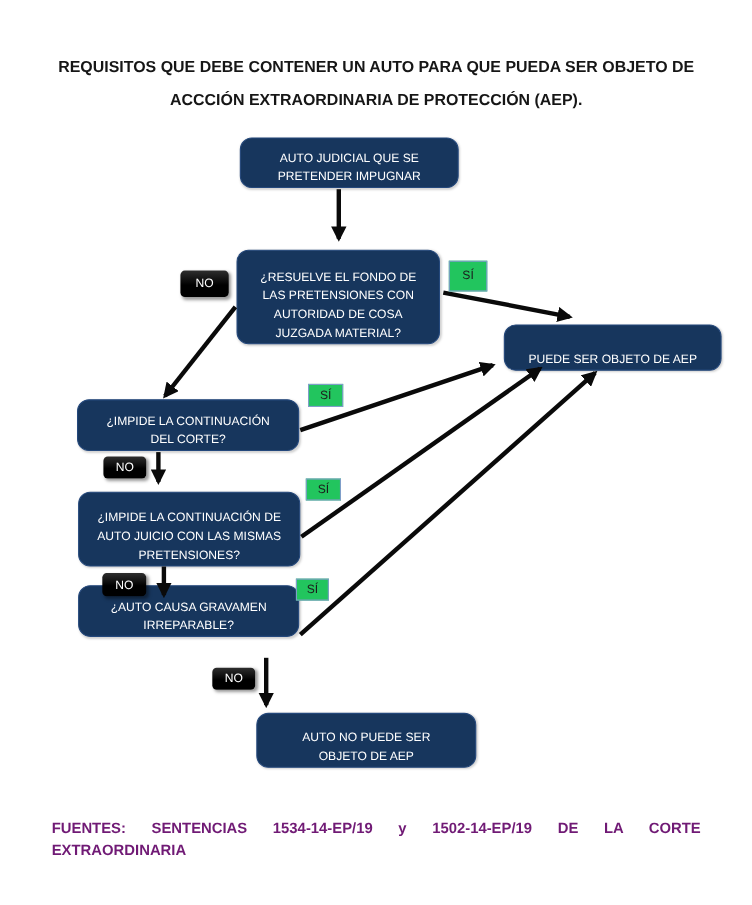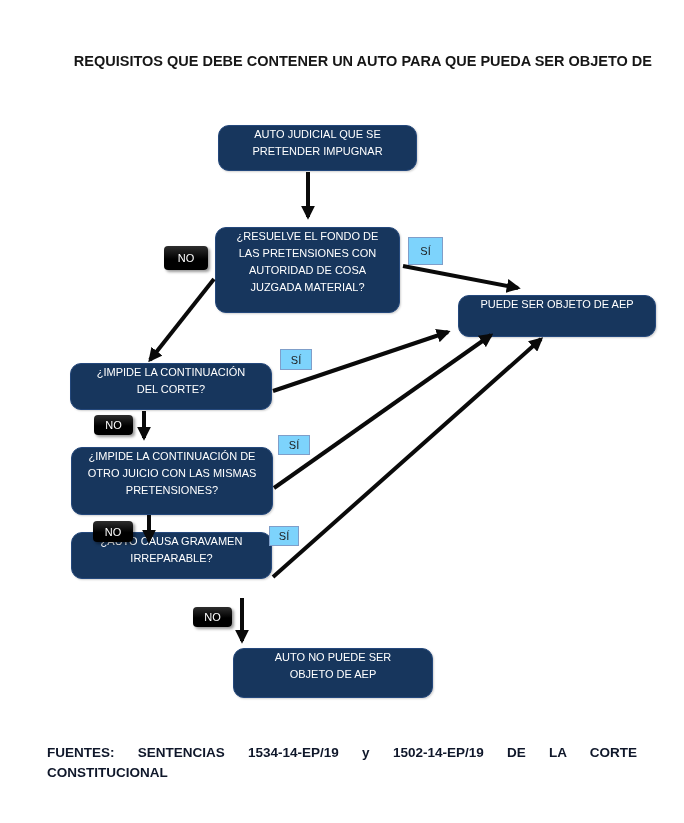--- a/index.html
+++ b/index.html
@@ -4,27 +4,27 @@
 <style>
   html,body { margin:0; padding:0; background:#ffffff; }
   .page {
     position:relative; width:684px; height:823px; background:#ffffff;
     font-family:"Liberation Sans", sans-serif; overflow:hidden;
   }
   .title {
     position:absolute; left:32px; top:46px; width:620px; text-align:center;
     font-weight:700; font-size:14.5px; line-height:30px; color:#161616;
   }
-  .title div { white-space:nowrap;text-align:right; }
+  .title div { white-space:nowrap; }
 
   .node {
     position:absolute; box-sizing:border-box;
     background:#17365D; border:1.5px solid #24487C; border-radius:11px;
     color:#ffffff; font-size:11px; line-height:17px; text-align:center;
-    display:flex; align-items:flex-start; justify-content:center;
+    display:flex; align-items:flex-end; justify-content:center;
     box-shadow:1px 1px 2px rgba(0,0,0,0.18);
   }
   #n-auto       { left:218px; top:125px; width:199px; height:46px; padding:0 14px; }
   #n-resuelve   { left:215px; top:227px; width:185px; height:86px; padding:0 17px; }
   #n-puede      { left:458px; top:295px; width:198px; height:42px; padding:0 6px;  }
   #n-impide     { left:70px;  top:363px; width:202px; height:47px; padding:0 19px; }
   #n-otro       { left:71px;  top:447px; width:202px; height:68px; padding:0 11px; }
   #n-gravamen   { left:71px;  top:532px; width:201px; height:47px; padding:0 15px; }
   #n-nopuede    { left:233px; top:648px; width:200px; height:50px; padding:0 24px; }
 
@@ -33,60 +33,61 @@
   .lbl {
     position:absolute; box-sizing:border-box; font-size:11px;
     display:flex; align-items:center; justify-content:center;
   }
   .lbl-no {
     background:linear-gradient(180deg,#2e2e2e 0%,#000000 55%);
     color:#ffffff; border-radius:4px;
     box-shadow:2px 2px 3px rgba(0,0,0,0.40);
   }
   .lbl-si {
-    background:#7dd3fc; color:#1c1c1c; border:1.5px solid #7F9EC9;
+    background:#22c55e; color:#1c1c1c; border:1.5px solid #7F9EC9;
   }
   #no1 { left:164px; top:246px; width:44px; height:24px; }
   #no2 { left:94px;  top:415px; width:39px; height:20px; }
   #no3 { left:93px;  top:521px; width:40px; height:21px; }
   #no4 { left:193px; top:607px; width:39px; height:20px; }
   #si1 { left:408px; top:237px; width:35px; height:28px; }
   #si2 { left:280px; top:349px; width:32px; height:21px; }
   #si3 { left:278px; top:435px; width:32px; height:20px; }
   #si4 { left:269px; top:526px; width:30px; height:20px; }
 
   .footer {
     position:absolute; left:47px; top:743px; width:590px;
-    font-weight:700; font-size:13.5px; line-height:20px; color:#0f172a;
+    font-weight:700; font-size:13.5px; line-height:20px; color:#701a75;
   }
   .footer .j { text-align:justify; text-align-last:justify; }
 </style>
 </head>
 <body>
 
 <div class="page">
 
   <div class="title">
     <div>REQUISITOS QUE DEBE CONTENER UN AUTO PARA QUE PUEDA SER OBJETO DE</div>
+    <div>ACCCIÓN EXTRAORDINARIA DE PROTECCIÓN (AEP).</div>
   </div>
 
   <div class="node" id="n-auto">
     <span>AUTO JUDICIAL QUE SE PRETENDER IMPUGNAR</span>
   </div>
   <div class="node" id="n-puede">
     <span>PUEDE SER OBJETO DE AEP</span>
   </div>
   <div class="node" id="n-resuelve">
     <span>¿RESUELVE EL FONDO DE LAS PRETENSIONES CON AUTORIDAD DE COSA JUZGADA MATERIAL?</span>
   </div>
   <div class="node" id="n-impide">
     <span>¿IMPIDE LA CONTINUACIÓN DEL CORTE?</span>
   </div>
   <div class="node" id="n-otro">
-    <span>¿IMPIDE LA CONTINUACIÓN DE OTRO JUICIO CON LAS MISMAS PRETENSIONES?</span>
+    <span>¿IMPIDE LA CONTINUACIÓN DE AUTO JUICIO CON LAS MISMAS PRETENSIONES?</span>
   </div>
   <div class="node" id="n-gravamen">
     <span>¿AUTO CAUSA GRAVAMEN IRREPARABLE?</span>
   </div>
   <div class="node" id="n-nopuede">
     <span>AUTO NO PUEDE SER OBJETO DE AEP</span>
   </div>
 
   <svg class="arrows" viewBox="0 0 684 823" xmlns="http://www.w3.org/2000/svg">
     <defs>
@@ -111,16 +112,16 @@
   <div class="lbl lbl-si" id="si1">SÍ</div>
   <div class="lbl lbl-si" id="si2">SÍ</div>
   <div class="lbl lbl-no" id="no2">NO</div>
   <div class="lbl lbl-si" id="si3">SÍ</div>
   <div class="lbl lbl-no" id="no3">NO</div>
   <div class="lbl lbl-si" id="si4">SÍ</div>
   <div class="lbl lbl-no" id="no4">NO</div>
 
   <div class="footer">
     <div class="j">FUENTES: SENTENCIAS 1534-14-EP/19 y 1502-14-EP/19 DE LA CORTE</div>
-    <div>CONSTITUCIONAL</div>
+    <div>EXTRAORDINARIA</div>
   </div>
 
 </div>
 
 </body></html>

